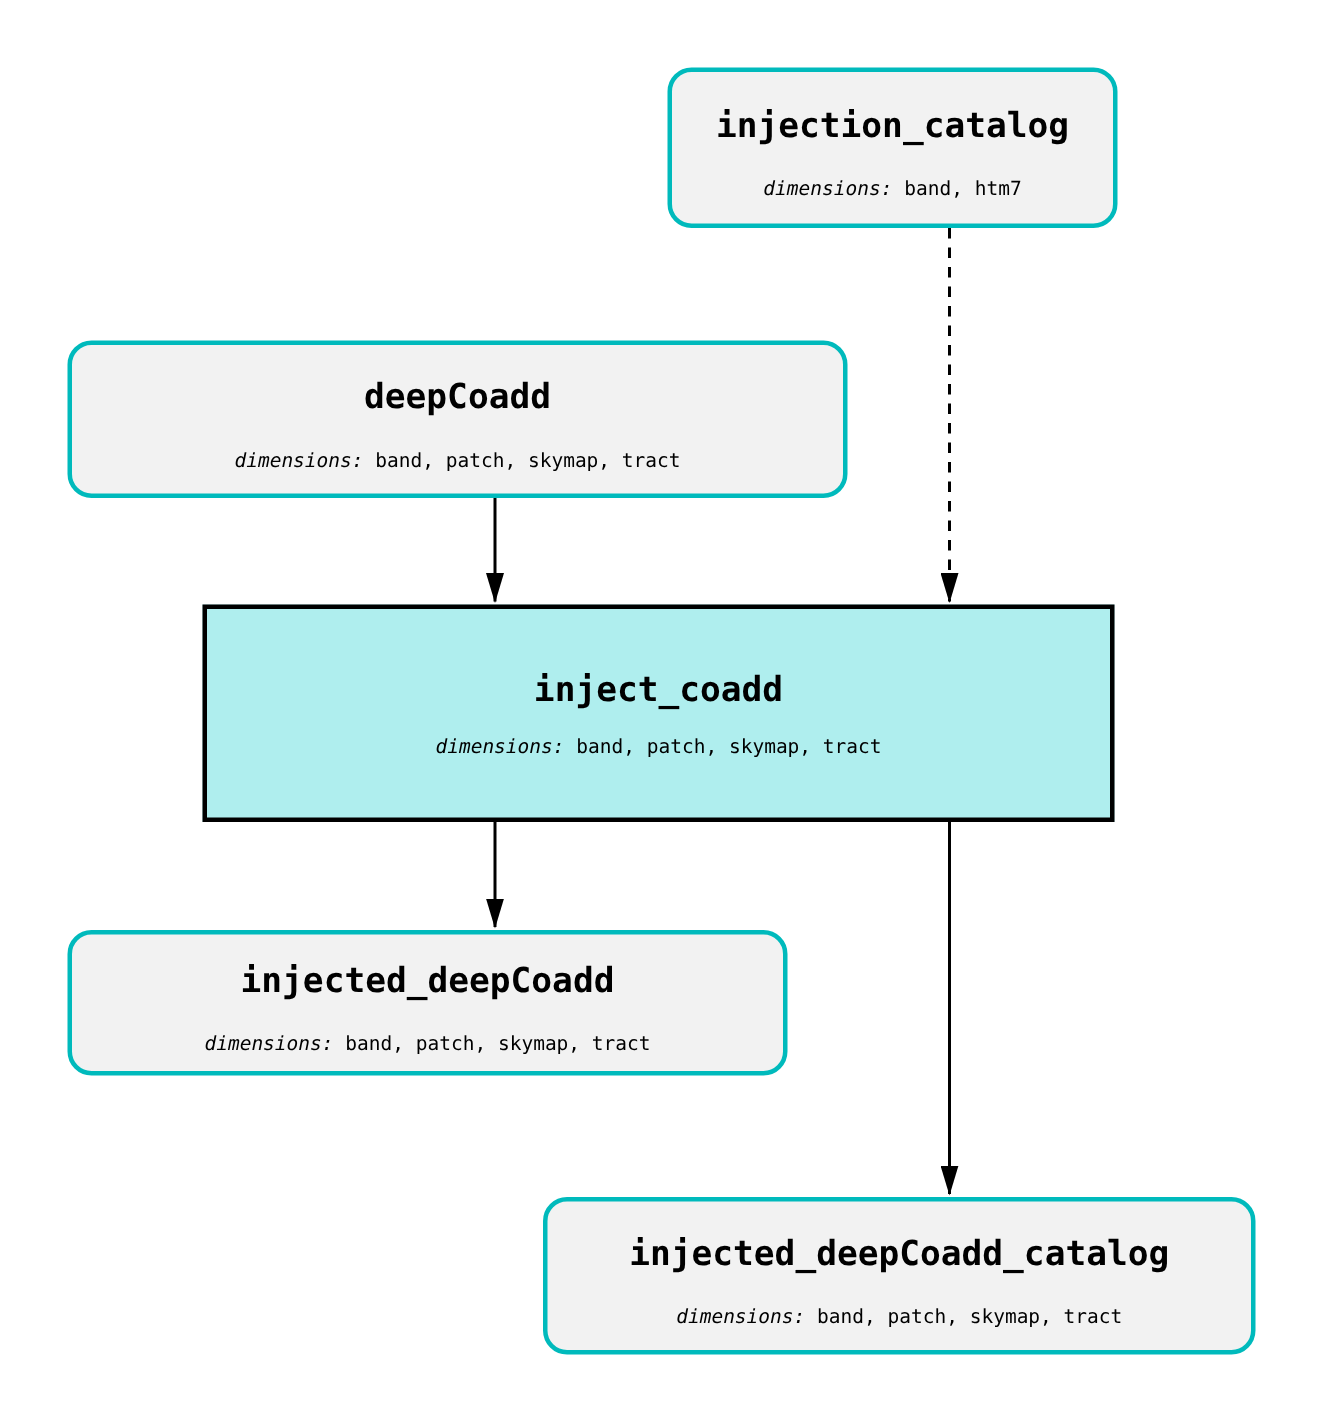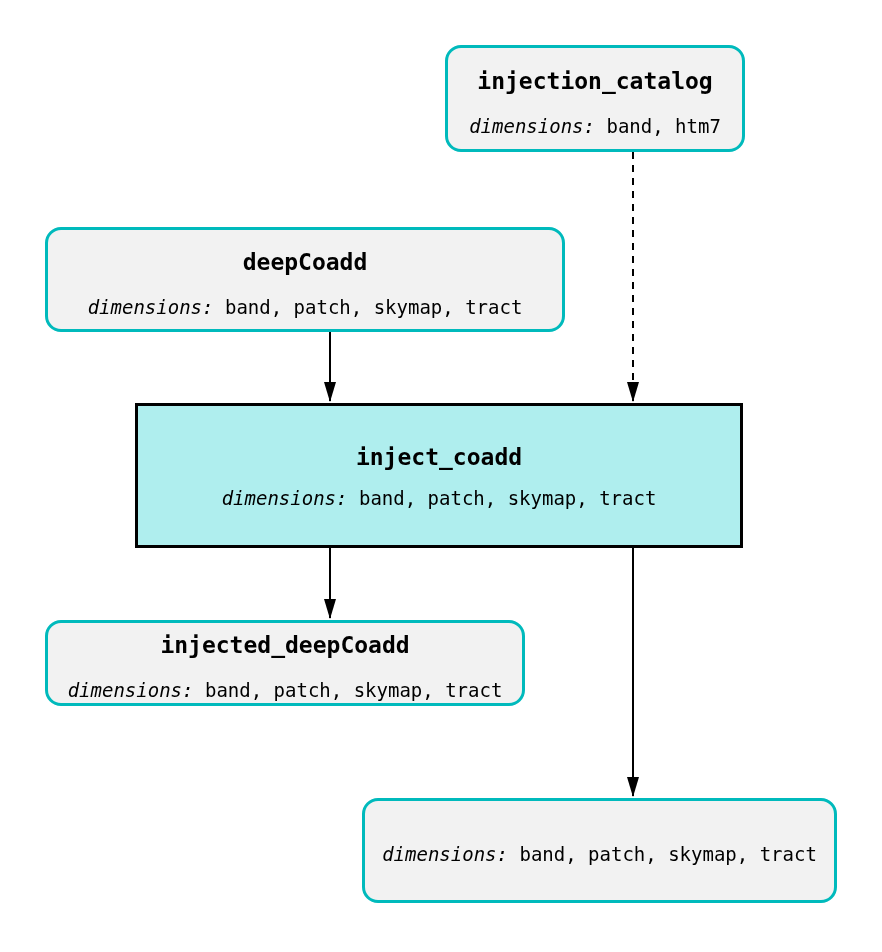--- a/index.html
+++ b/index.html
@@ -54,31 +54,31 @@
     border-radius: 0;
     gap: 20px;
     padding-top: 2px;
   }
   .node-title {
     font-weight: bold;
     font-size: 23px;
     line-height: 1;
   }
   .node-line {
-    font-size: 19px;
+    font-size: 13px;
     line-height: 1;
   }
   .dims-label {
     font-style: italic;
   }
   
   #node-injection-catalog        { left: 445px; top: 45px;  width: 300px; height: 107px; }
   #node-deepCoadd                { left: 45px;  top: 227px; width: 520px; height: 105px; }
   #node-inject-coadd             { left: 135px; top: 403px; width: 608px; height: 145px; }
-  #node-injected-deepCoadd       { left: 45px;  top: 620px; width: 480px; height: 86px; text-align: right; }
+  #node-injected-deepCoadd       { left: 45px;  top: 620px; width: 480px; height: 97px; text-align: right; }
   #node-injected-deepCoadd-catalog { left: 362px; top: 798px; width: 475px; height: 105px; }
 </style>
 </head>
 <body>
 
 <div class="canvas">
 
   <svg class="edges-layer" width="882" height="952" viewBox="0 0 882 952" xmlns="http://www.w3.org/2000/svg">
     <defs>
       <marker id="arrowhead" viewBox="0 0 20 12" refX="19" refY="6" markerWidth="20" markerHeight="12" markerUnits="userSpaceOnUse" orient="auto">
@@ -117,19 +117,20 @@
 
   <div class="node dataset" id="node-injected-deepCoadd">
     <div class="node-title">injected_deepCoadd</div>
     <div class="node-line">
       <span class="dims-label">dimensions:</span>
       <span class="dims-value">band, patch, skymap, tract</span>
     </div>
   </div>
 
   <div class="node dataset" id="node-injected-deepCoadd-catalog">
+    <div class="node-title">injected_deepCoadd_catalog</div>
     <div class="node-line">
       <span class="dims-label">dimensions:</span>
       <span class="dims-value">band, patch, skymap, tract</span>
     </div>
   </div>
 
 </div>
 
 </body></html>

